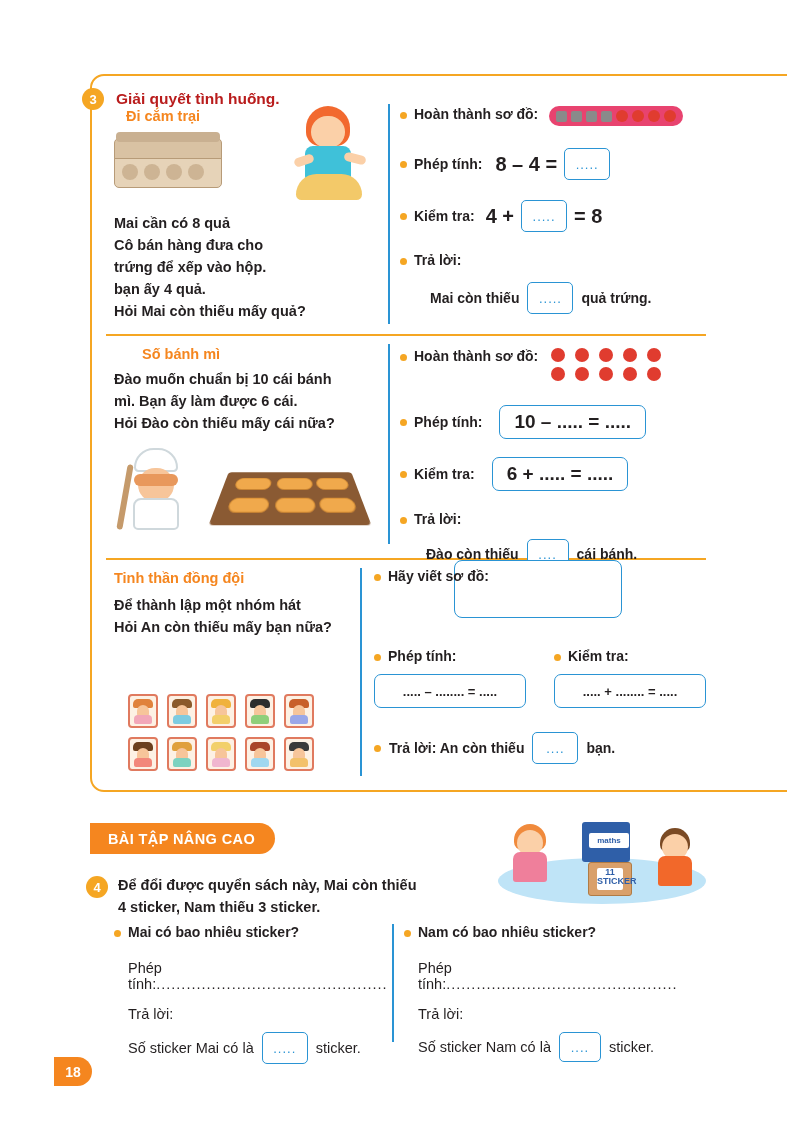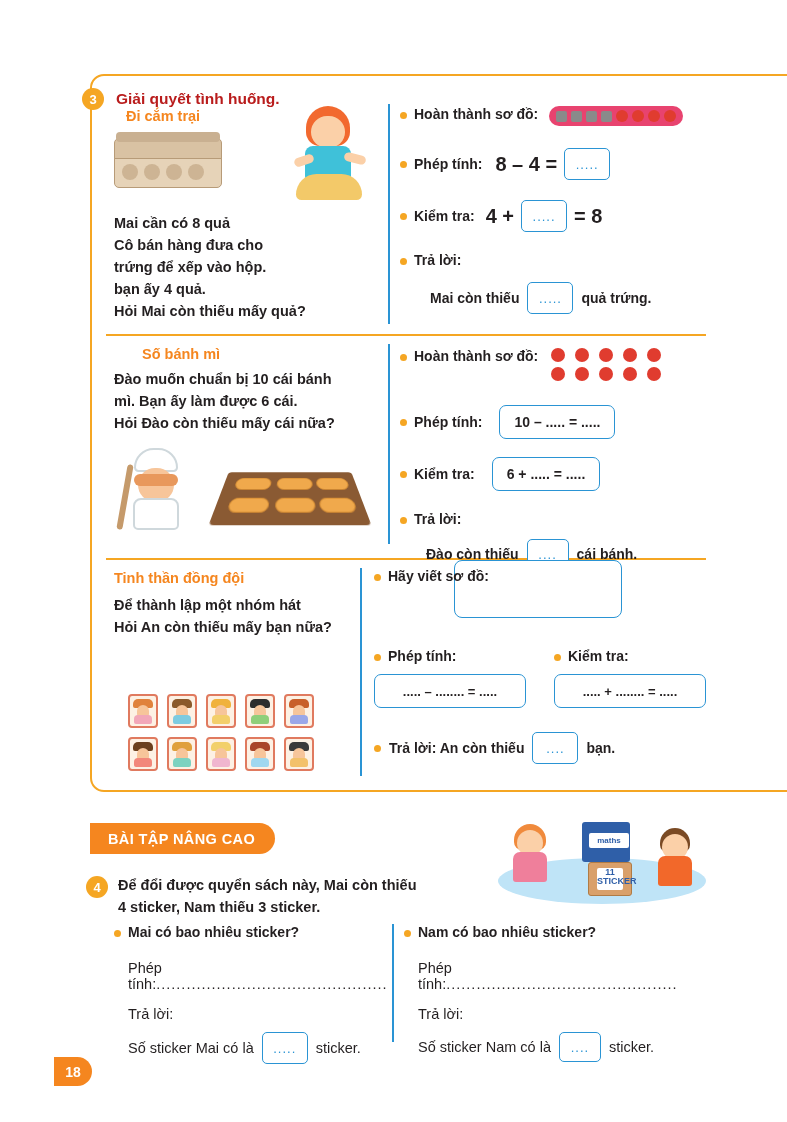--- a/index.html
+++ b/index.html
@@ -103,21 +103,21 @@
   .bb-sm { width: 42px; height: 30px; }
   .bb-md { width: 46px; height: 32px; }
 
   .eq-box {
     display: inline-flex;
     align-items: center;
     justify-content: center;
     border: 1.6px solid #2a94d4;
     border-radius: 7px;
     background: #fff;
-    font-size: 14px;
+    font-size: 19px;
     font-weight: bold;
     color: #231f20;
     padding: 0 14px;
     height: 34px;
     white-space: nowrap;
   }
 
   .inline-eq {
     font-size: 20px;
     font-weight: bold;

